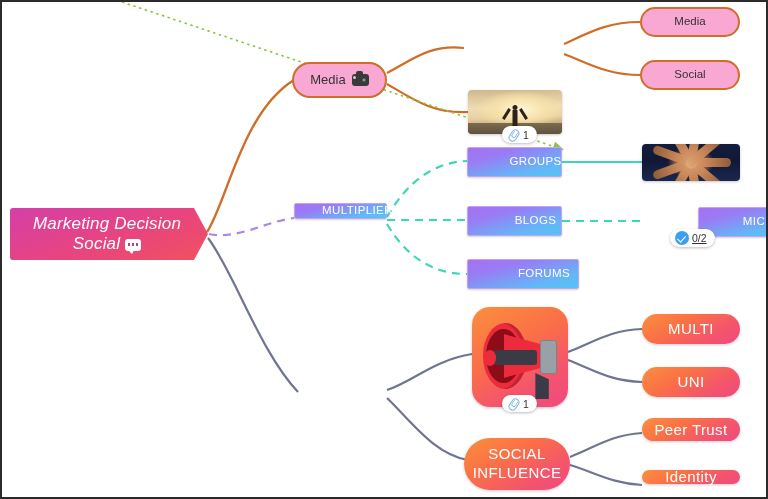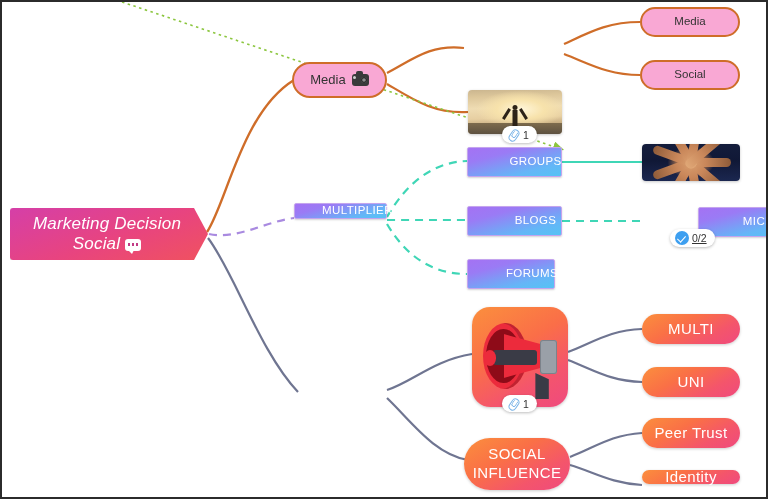--- a/index.html
+++ b/index.html
@@ -375,21 +375,21 @@
   </div>
 
   <div class="node pnode" style="left:465px; top:145px; width:95px; height:30px;">
     <span>GROUPS</span>
   </div>
 
   <div class="node pnode" style="left:465px; top:204px; width:95px; height:30px;">
     <span>BLOGS</span>
   </div>
 
-  <div class="node pnode" style="left:465px; top:257px; width:88px; height:30px;">
+  <div class="node pnode" style="left:465px; top:257px; width:112px; height:30px;">
     <span>FORUMS</span>
   </div>
 
   <div class="imgnode" style="left:640px; top:142px; width:98px; height:37px;">
     <div class="pic pic-hands">
       <div class="arm" style="transform:rotate(0deg);"></div>
       <div class="arm" style="transform:rotate(40deg);"></div>
       <div class="arm" style="transform:rotate(80deg);"></div>
       <div class="arm" style="transform:rotate(120deg);"></div>
       <div class="arm" style="transform:rotate(160deg);"></div>
@@ -433,21 +433,21 @@
   </div>
 
   <div class="node gnode" style="left:640px; top:312px; width:98px; height:30px;">
     <span>MULTI</span>
   </div>
 
   <div class="node gnode" style="left:640px; top:365px; width:98px; height:30px;">
     <span>UNI</span>
   </div>
 
-  <div class="node gnode" style="left:640px; top:416px; width:98px; height:30px;">
+  <div class="node gnode" style="left:640px; top:416px; width:98px; height:23px;">
     <span>Peer Trust</span>
   </div>
 
   <div class="node gnode" style="left:640px; top:468px; width:98px; height:14px;">
     <span>Identity</span>
   </div>
 
 </div>
 
 </body></html>

